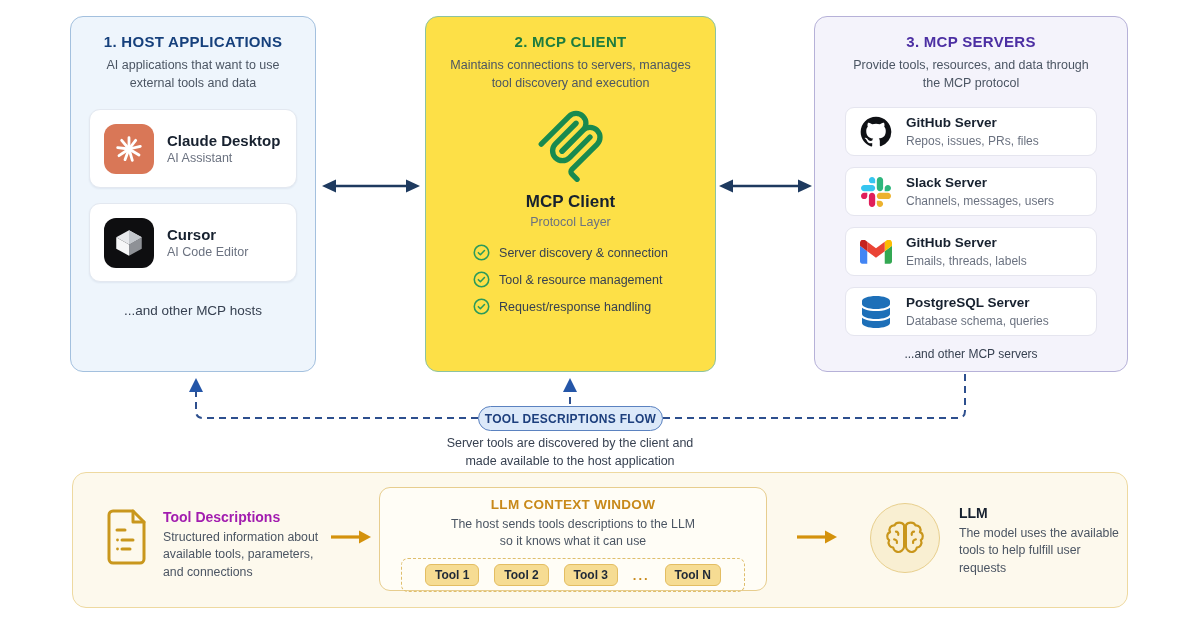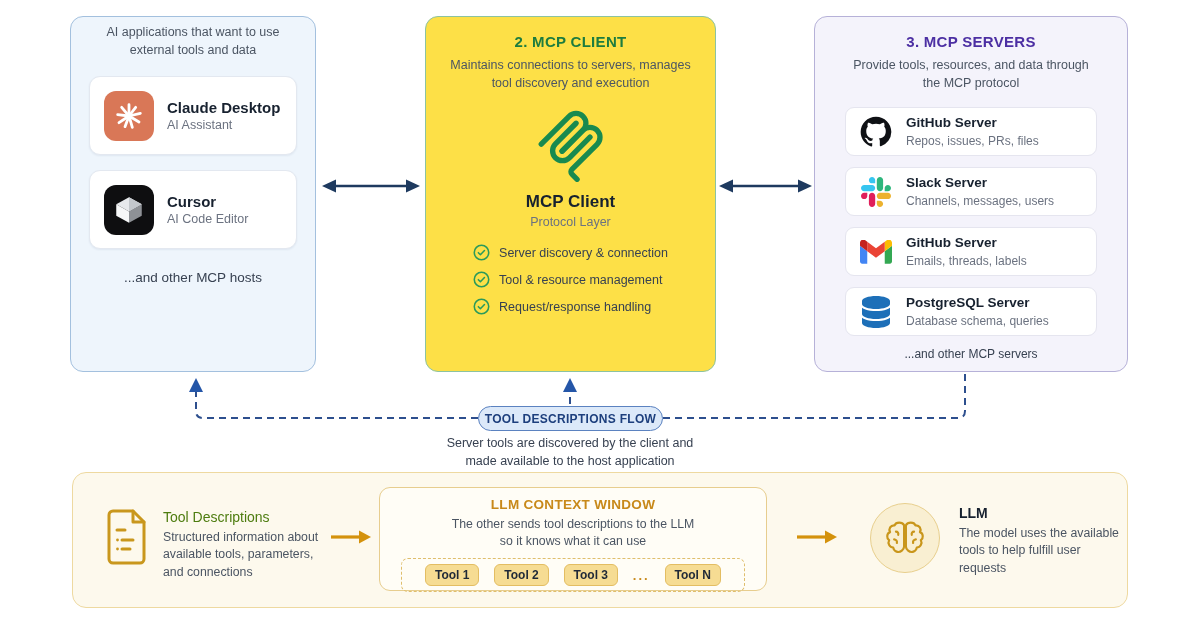--- a/index.html
+++ b/index.html
@@ -78,21 +78,21 @@
     font-size:12.5px; color:#374151; line-height:1.4;
   }
 
   
   .bottom-band {
     position:absolute; left:72px; top:472px; width:1056px; height:136px;
     background:#fdf9ed; border:1.5px solid #eed9a0; border-radius:14px;
   }
   .tool-desc-icon { position:absolute; left:30px; top:34px; }
   .tool-desc-text { position:absolute; left:90px; top:36px; width:162px; text-align:left; }
-  .tool-desc-text .ttl { font-size:14px; font-weight:normal; color:#4d7c0f; }
+  .tool-desc-text .ttl { font-size:14px; font-weight:bold; color:#a21caf; }
   .tool-desc-text .ds { font-size:12.3px; color:#4b5563; line-height:1.42; margin-top:4px; }
   .amber-arrow { position:absolute; width:42px; height:16px; }
   .arrow-a { left:256px; top:56px; }
   .arrow-b { left:722px; top:56px; }
 
   .ctx-card {
     position:absolute; left:306px; top:14px; width:388px; height:104px;
     background:#fffdf6; border:1.5px solid #e7cd8e; border-radius:11px; text-align:center;
   }
   .ctx-title { margin-top:9px; font-size:13.5px; font-weight:bold; color:#c8891a; letter-spacing:.3px; }
@@ -115,20 +115,21 @@
   .llm-text { position:absolute; left:886px; top:32px; width:162px; text-align:left; }
   .llm-text .ttl { font-size:14px; font-weight:bold; color:#17212f; }
   .llm-text .ds { font-size:12.3px; color:#4b5563; line-height:1.42; margin-top:4px; }
 </style>
 </head>
 <body>
 
 <div class="stage">
 
   <div class="panel panel-hosts">
+    <div class="panel-title">1. HOST APPLICATIONS</div>
     <div class="panel-sub">AI applications that want to use external tools and data</div>
     <div class="host-cards">
       <div class="host-card">
         <div class="app-icon claude-bg">
           <svg width="32" height="32" viewBox="0 0 24 24">
             <g stroke="#ffffff" stroke-width="2.1" stroke-linecap="round">
               <line x1="12" y1="12" x2="12" y2="3.5"></line>
               <line x1="12" y1="12" x2="17" y2="5.5"></line>
               <line x1="12" y1="12" x2="20.5" y2="10"></line>
               <line x1="12" y1="12" x2="19.5" y2="16.5"></line>
@@ -307,21 +308,21 @@
     </div>
 
     <svg class="amber-arrow arrow-a" viewBox="0 0 42 16">
       <line x1="2" y1="8" x2="31" y2="8" stroke="#d4920c" stroke-width="3.2"></line>
       <polygon points="30,1.5 42,8 30,14.5" fill="#d4920c"></polygon>
     </svg>
 
     <div class="ctx-card">
       <div class="ctx-title">LLM CONTEXT WINDOW</div>
       <div class="ctx-sub">
-        <div>The other sends tool descriptions to the LLM</div>
+        <div>The host sends tools descriptions to the LLM</div>
         <div>so it knows what it can use</div>
       </div>
       <div class="ctx-tools">
         <span class="tool-chip">Tool 1</span>
         <span class="tool-chip">Tool 2</span>
         <span class="tool-chip">Tool 3</span>
         <span class="tool-dots">...</span>
         <span class="tool-chip">Tool N</span>
       </div>
     </div>

